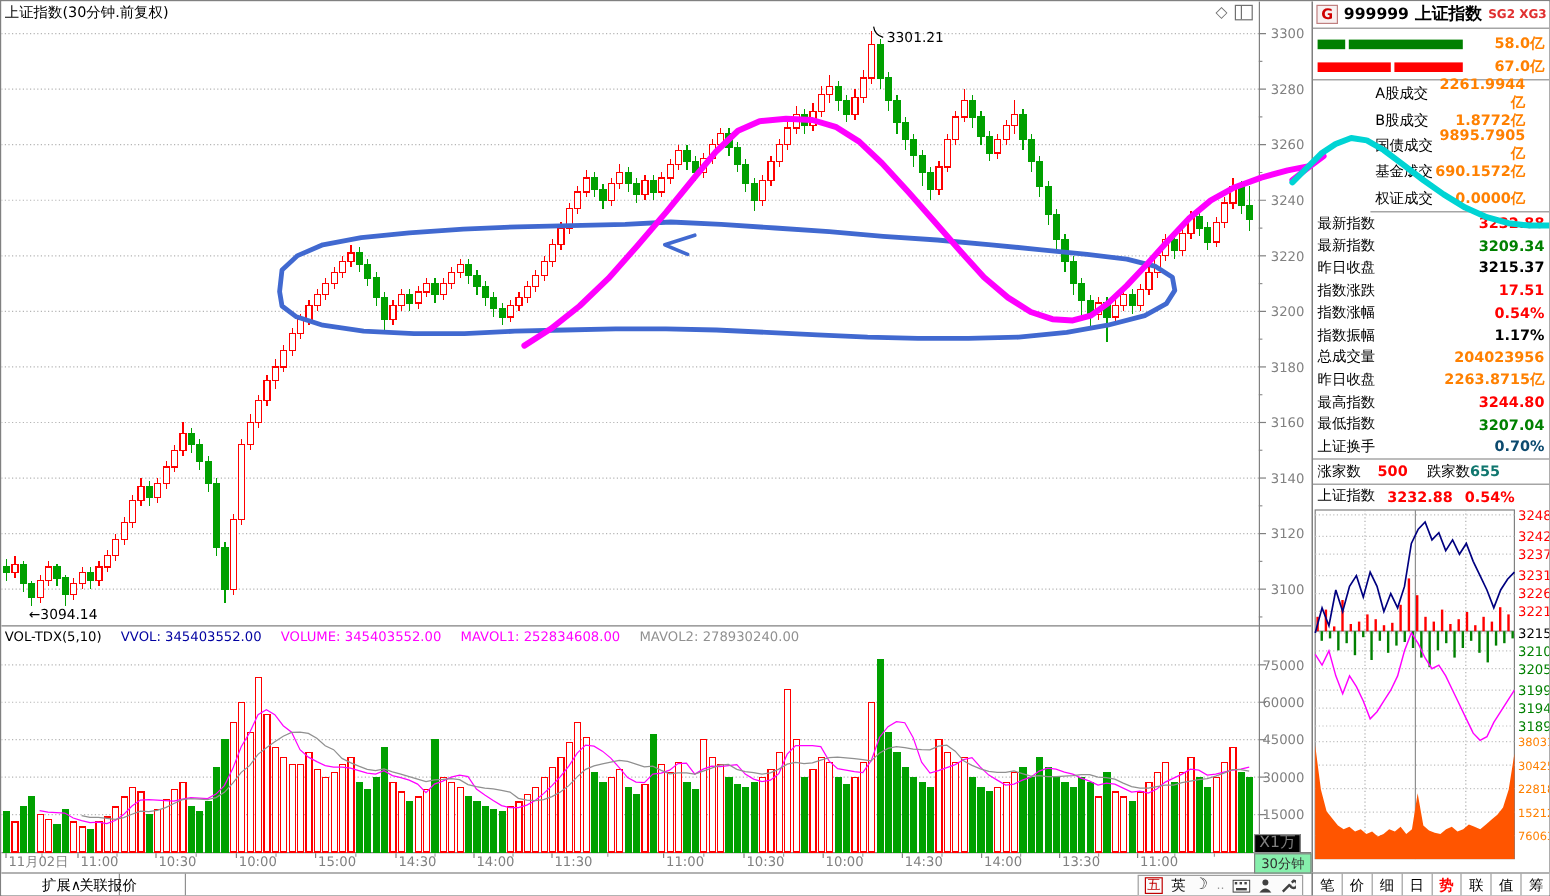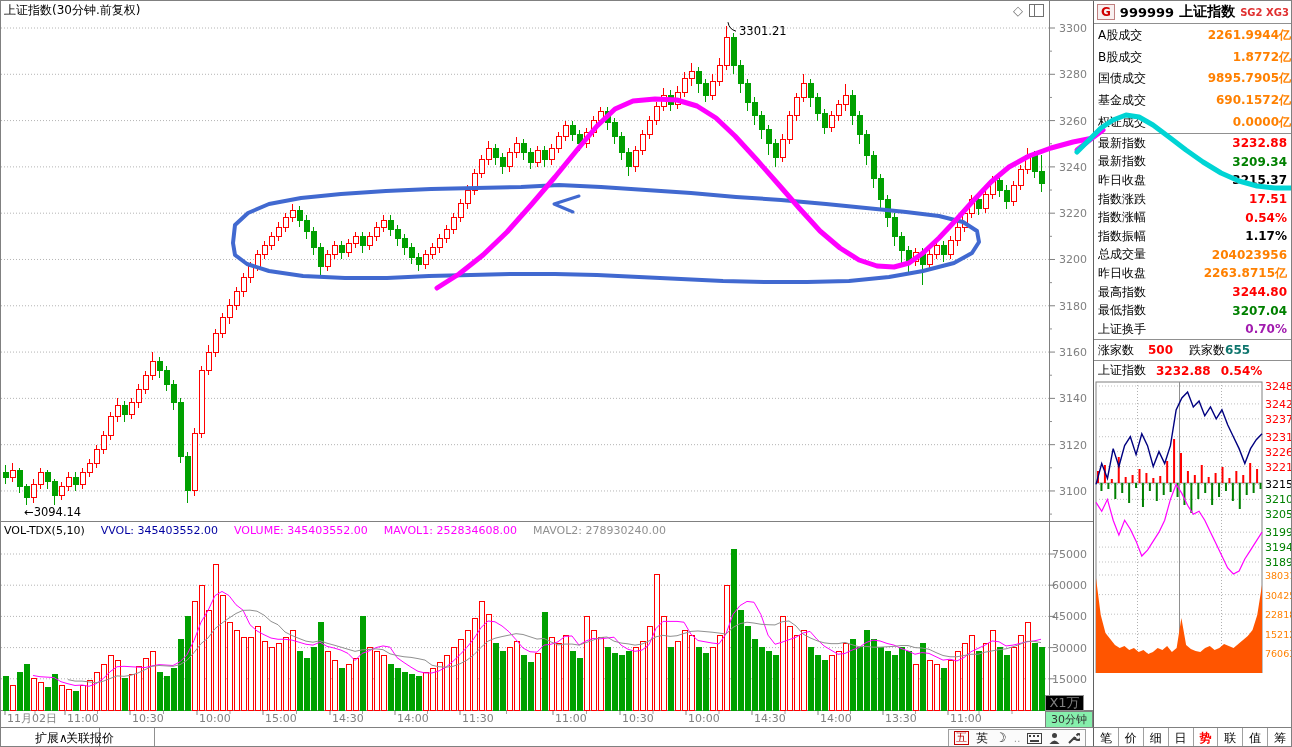--- a/index.html
+++ b/index.html
@@ -26,21 +26,21 @@
   #rp-header{height:23px;display:flex;align-items:center;gap:5px;padding:0 3px;}
   #rp-logo{color:#d00000;border:1px solid #c08080;font-weight:bold;font-size:12px;padding:0 3px;background:#f8f0f0;}
   #rp-code{font-weight:bold;font-size:13px;color:#000;}
   #rp-name{font-weight:bold;font-size:14px;color:#000;}
   #rp-tags{font-size:10px;color:#e03030;font-weight:bold;}
   #rp-queues{height:43px;padding:3px 4px 0 4px;}
   .qbar-row{height:19px;display:flex;align-items:center;}
   .qbar-track{width:122px;display:flex;gap:3px;}
   .qbar-seg{height:8px;}
   .qbar-val{flex:1;text-align:right;font-size:12px;font-weight:bold;color:#ff8000;padding-right:2px;}
-  #rp-turnover{height:110px;padding:1px 0 0 4px;}
+  #rp-turnover{height:110px;padding:1px 20px 0 4px;margin-left:48px;}
   .trow{height:21.6px;display:flex;align-items:center;font-size:12px;}
   .qrow{height:18.6px;display:flex;align-items:center;font-size:12px;}
   .rlabel{color:#000;}
   .rval{flex:1;text-align:right;font-weight:bold;padding-right:2px;}
   #rp-quotes{height:206px;padding:0 4px;}
   #rp-adv{height:21px;display:flex;align-items:center;font-size:12px;padding:0 4px;}
   #rp-adv .upv{color:#ff0000;font-weight:bold;margin-left:14px;}
   #rp-adv .dlabel{margin-left:16px;}
   #rp-adv .dnv{color:#0f766e;font-weight:bold;flex:1;padding-right:2px;}
   #rp-minihdr{height:19px;display:flex;align-items:center;font-size:12px;padding:0 4px;gap:10px;}
@@ -675,20 +675,36 @@
     </div>
   </div>
 
   <div id="right-panel" class="abs">
     <div id="rp-header" class="sect">
       <span id="rp-logo">G</span>
       <span id="rp-code">999999</span>
       <span id="rp-name">上证指数</span>
       <span id="rp-tags">SG2 XG3</span>
     </div>
+    <div id="rp-queues" class="sect">
+      <div class="qbar-row">
+        <div class="qbar-track" id="buy-track">
+            <div class="qbar-seg" style="width: 23px; background: rgb(0, 128, 0);"></div>
+            <div class="qbar-seg" style="width: 95px; background: rgb(0, 128, 0);"></div>
+          </div>
+        <div class="qbar-val">58.0亿</div>
+      </div>
+      <div class="qbar-row">
+        <div class="qbar-track" id="sell-track">
+            <div class="qbar-seg" style="width: 61px; background: rgb(255, 0, 0);"></div>
+            <div class="qbar-seg" style="width: 57px; background: rgb(255, 0, 0);"></div>
+          </div>
+        <div class="qbar-val">67.0亿</div>
+      </div>
+    </div>
     <div id="rp-turnover" class="sect">
         <div class="trow">
           <span class="rlabel">A股成交</span>
           <span class="rval" style="color: rgb(255, 128, 0);">2261.9944亿</span>
         </div>
         <div class="trow">
           <span class="rlabel">B股成交</span>
           <span class="rval" style="color: rgb(255, 128, 0);">1.8772亿</span>
         </div>
         <div class="trow">
@@ -740,21 +756,21 @@
         <div class="qrow">
           <span class="rlabel">最高指数</span>
           <span class="rval" style="color: rgb(255, 0, 0);">3244.80</span>
         </div>
         <div class="qrow">
           <span class="rlabel">最低指数</span>
           <span class="rval" style="color: rgb(0, 128, 0);">3207.04</span>
         </div>
         <div class="qrow">
           <span class="rlabel">上证换手</span>
-          <span class="rval" style="color: #a21caf;">0.70%</span>
+          <span class="rval" style="color: #0c4a6e;">0.70%</span>
         </div>
       </div>
     <div id="rp-adv" class="sect">
       <span class="rlabel">涨家数</span>
       <span class="upv">500</span>
       <span class="dlabel rlabel">跌家数</span>
       <span class="dnv">655</span>
     </div>
     <div id="rp-minihdr">
       <span>上证指数</span>

